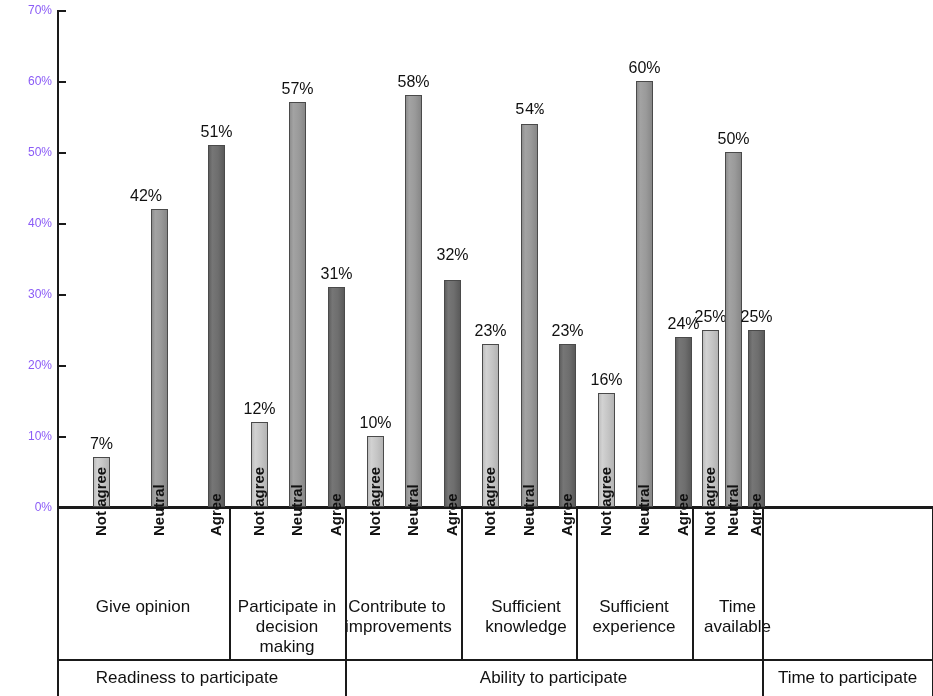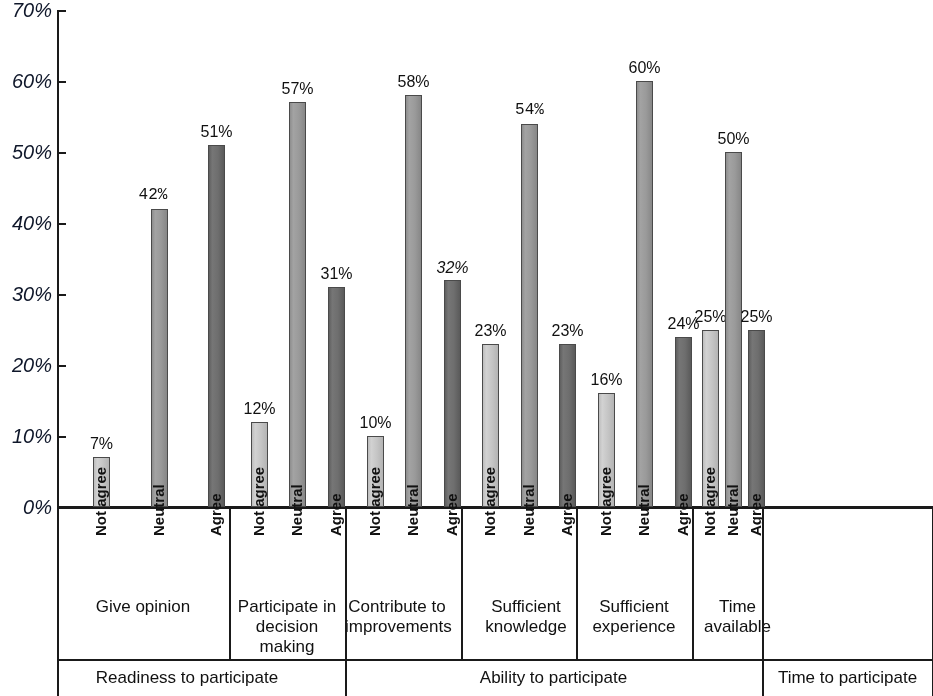--- a/index.html
+++ b/index.html
@@ -43,25 +43,24 @@
     left: 57px;
     width: 9px;
     height: 2px;
     background: #1a1a1a;
   }
   .y-tick-label {
     position: absolute;
     right: 0;
     width: 48px;
     text-align: right;
-    font-size: 20px;
+    font-size: 12px;
     line-height: 16px;
-    color: #0f172a;
-    white-space: nowrap;
-    font-style: italic;
+    color: #8b5cf6;
+    white-space: nowrap;
   }
   .y-label-wrap {
     position: absolute;
     left: 0;
     width: 52px;
   }
 
   
   .bar {
     position: absolute;
@@ -168,35 +167,35 @@
       <div class="y-tick" style="top: 10px;"></div>
     </div>
 
   <div class="y-axis-line"></div>
   <div class="x-axis-line"></div>
 
   <div id="bars-layer">
       <div class="bar light" style="left: 93px; height: 49.7px; top: 457.3px; bottom: auto;"></div>
       <div class="bar-value" style="left: 78.5px; top: 435.3px;">7%</div>
       <div class="bar medium" style="left: 151px; height: 298.2px; top: 208.8px; bottom: auto;"></div>
-      <div class="bar-value" style="left: 130px; top: 186.8px; font-family: Liberation Mono, monospace;">42%</div>
+      <div class="bar-value" style="left: 123px; top: 186.8px;">42%</div>
       <div class="bar dark" style="left: 208px; height: 362.1px; top: 144.9px; bottom: auto;"></div>
       <div class="bar-value" style="left: 193.5px; top: 122.9px;">51%</div>
       <div class="bar light" style="left: 251px; height: 85.2px; top: 421.8px; bottom: auto;"></div>
       <div class="bar-value" style="left: 236.5px; top: 399.8px;">12%</div>
       <div class="bar medium" style="left: 289px; height: 404.7px; top: 102.3px; bottom: auto;"></div>
       <div class="bar-value" style="left: 274.5px; top: 80.3px;">57%</div>
       <div class="bar dark" style="left: 328px; height: 220.1px; top: 286.9px; bottom: auto;"></div>
       <div class="bar-value" style="left: 313.5px; top: 264.9px;">31%</div>
       <div class="bar light" style="left: 367px; height: 71px; top: 436px; bottom: auto;"></div>
       <div class="bar-value" style="left: 352.5px; top: 414px;">10%</div>
       <div class="bar medium" style="left: 405px; height: 411.8px; top: 95.2px; bottom: auto;"></div>
       <div class="bar-value" style="left: 390.5px; top: 73.2px;">58%</div>
       <div class="bar dark" style="left: 444px; height: 227.2px; top: 279.8px; bottom: auto;"></div>
-      <div class="bar-value" style="left: 429.5px; top: 259px; font-style: italic;">32%</div>
+      <div class="bar-value" style="left: 429.5px; top: 246px;">32%</div>
       <div class="bar light" style="left: 482px; height: 163.3px; top: 343.7px; bottom: auto;"></div>
       <div class="bar-value" style="left: 467.5px; top: 321.7px;">23%</div>
       <div class="bar medium" style="left: 521px; height: 383.4px; top: 123.6px; bottom: auto;"></div>
       <div class="bar-value" style="left: 506.5px; top: 101.6px; font-family: Liberation Mono, monospace;">54%</div>
       <div class="bar dark" style="left: 559px; height: 163.3px; top: 343.7px; bottom: auto;"></div>
       <div class="bar-value" style="left: 544.5px; top: 321.7px;">23%</div>
       <div class="bar light" style="left: 598px; height: 113.6px; top: 393.4px; bottom: auto;"></div>
       <div class="bar-value" style="left: 583.5px; top: 371.4px;">16%</div>
       <div class="bar medium" style="left: 636px; height: 426px; top: 81px; bottom: auto;"></div>
       <div class="bar-value" style="left: 621.5px; top: 59px;">60%</div>

